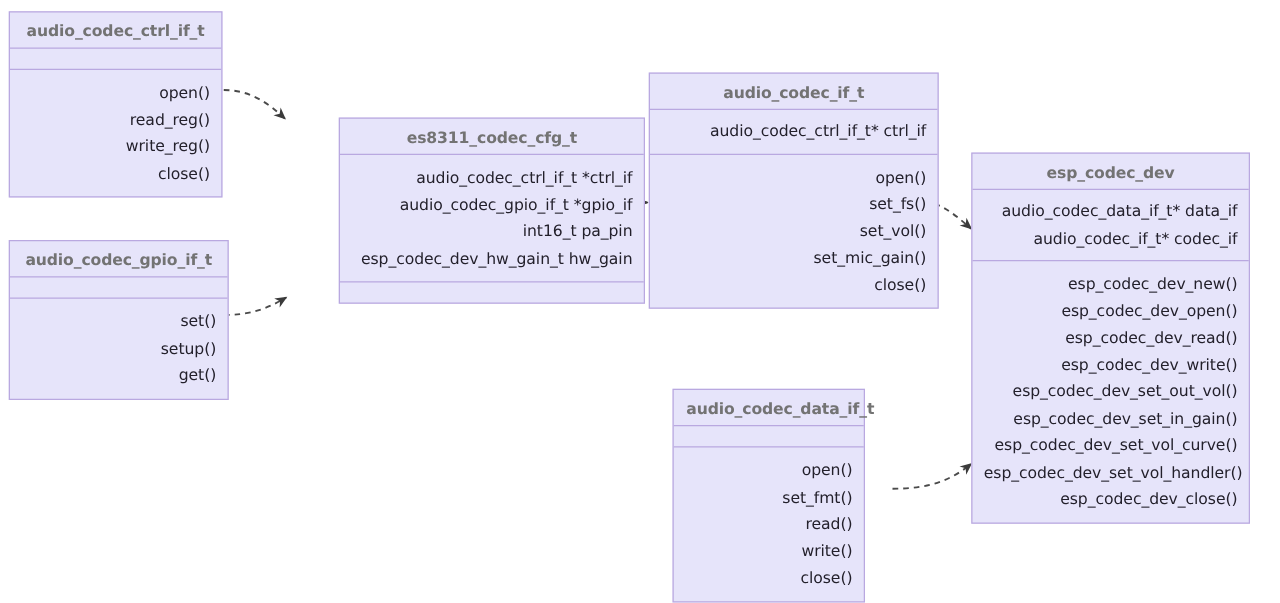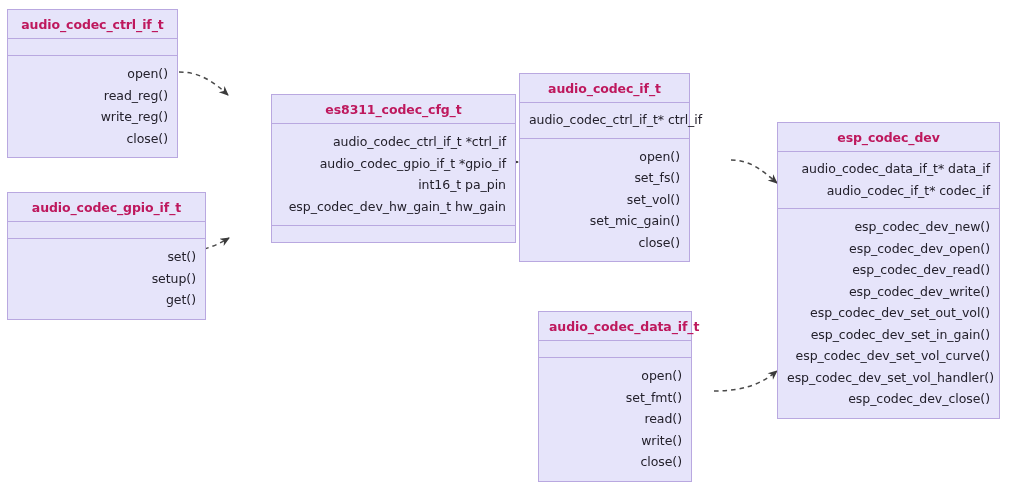--- a/index.html
+++ b/index.html
@@ -33,21 +33,21 @@
     box-sizing: border-box;
     background: #e6e4fa;
     border: 1px solid #b9a8e0;
     z-index: 10;
   }
   .uml-name {
     box-sizing: border-box;
     text-align: center;
     font-weight: bold;
     font-size: 12.5px;
-    color: #be185d;
+    color: #737373;
     padding: 7px 10px 6px 10px;
     letter-spacing: -0.1px;
     white-space: nowrap;
   }
   .uml-sep {
     height: 1px;
     background: #b9a8e0;
     font-size: 0;
     line-height: 0;
   }
@@ -97,21 +97,21 @@
     <div class="uml-compartment empty"></div>
     <div class="uml-sep"></div>
     <div class="uml-compartment">
       <div class="uml-member">open()</div>
       <div class="uml-member">read_reg()</div>
       <div class="uml-member">write_reg()</div>
       <div class="uml-member">close()</div>
     </div>
   </div>
 
-  <div class="uml-class" style="left:7px; top:192px; width:199px;">
+  <div class="uml-class" style="left:7px; top:192px; width:176px;">
     <div class="uml-name">audio_codec_gpio_if_t</div>
     <div class="uml-sep"></div>
     <div class="uml-compartment empty"></div>
     <div class="uml-sep"></div>
     <div class="uml-compartment">
       <div class="uml-member">set()</div>
       <div class="uml-member">setup()</div>
       <div class="uml-member">get()</div>
     </div>
   </div>
@@ -122,21 +122,21 @@
     <div class="uml-compartment">
       <div class="uml-member">audio_codec_ctrl_if_t *ctrl_if</div>
       <div class="uml-member">audio_codec_gpio_if_t *gpio_if</div>
       <div class="uml-member">int16_t pa_pin</div>
       <div class="uml-member">esp_codec_dev_hw_gain_t hw_gain</div>
     </div>
     <div class="uml-sep"></div>
     <div class="uml-compartment empty"></div>
   </div>
 
-  <div class="uml-class" style="left:519px; top:73px; width:171px;">
+  <div class="uml-class" style="left:519px; top:58px; width:232px;">
     <div class="uml-name">audio_codec_if_t</div>
     <div class="uml-sep"></div>
     <div class="uml-compartment" style="padding-top:6px;padding-bottom:7px;">
       <div class="uml-member">audio_codec_ctrl_if_t* ctrl_if</div>
     </div>
     <div class="uml-sep"></div>
     <div class="uml-compartment">
       <div class="uml-member">open()</div>
       <div class="uml-member">set_fs()</div>
       <div class="uml-member">set_vol()</div>

